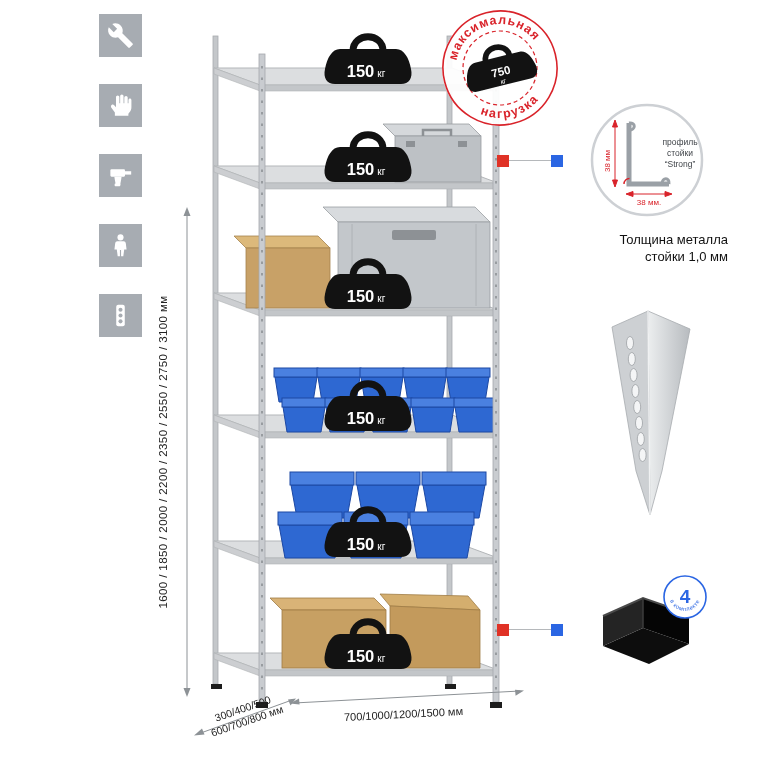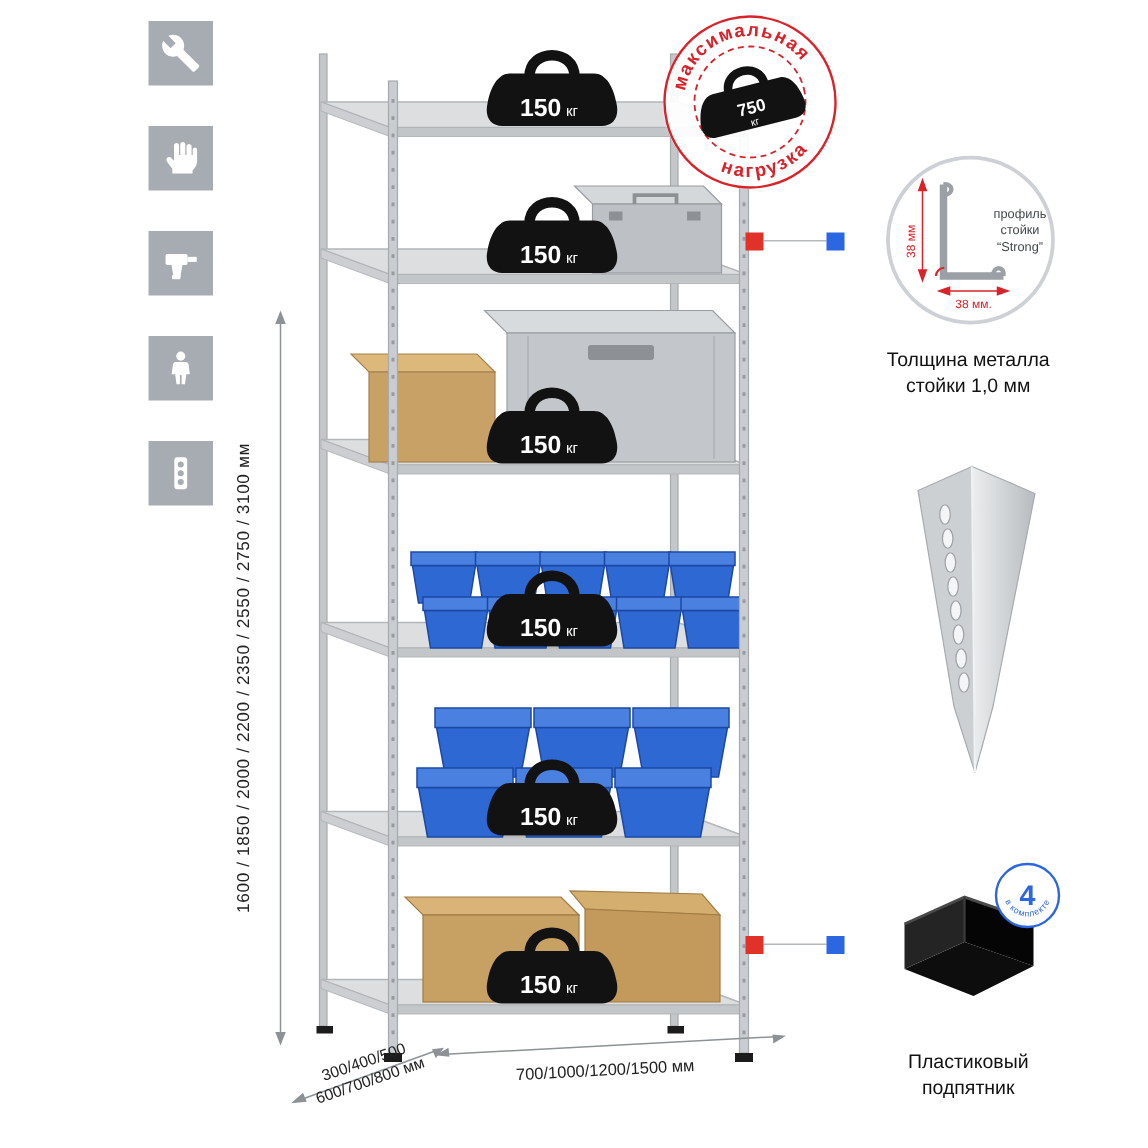--- a/index.html
+++ b/index.html
@@ -8,21 +8,21 @@
   .abs{position:absolute;}
   .feat{position:absolute;left:99px;width:43px;height:43px;background:#a7acb2;
         display:flex;align-items:center;justify-content:center;}
   .sq{position:absolute;width:12px;height:12px;}
   .sq.red{background:#e03226;}
   .sq.blue{background:#2b66e3;}
   .connline{position:absolute;height:1px;background:#b5b8bb;}
   .vdim-text{position:absolute;left:-84px;top:443px;width:500px;height:18px;
              transform:rotate(-90deg);text-align:center;font-size:11.5px;color:#222;
              letter-spacing:.4px;white-space:nowrap;}
-  .caption{position:absolute;width:165px;text-align:center;font-size:13px;line-height:1.3;color:#111;}
+  .caption{position:absolute;width:165px;text-align:right;font-size:13px;line-height:1.3;color:#111;}
   .dim-label{position:absolute;text-align:center;color:#222;}
   .w-label{left:296px;top:708px;width:215px;font-size:11px;transform:rotate(-3deg);}
   .d-label{left:181px;top:702px;width:128px;font-size:10.5px;line-height:1.25;transform:rotate(-19deg);}
   svg text{font-family:"Liberation Sans","DejaVu Sans",sans-serif;}
 </style>
 </head>
 <body>
 
 <div id="stage">
 
@@ -261,24 +261,20 @@
       <polyline points="18,46 58,28 104,44" fill="none" stroke="#4a4a4a" stroke-width="2"></polyline>
       <line x1="58" y1="28" x2="58" y2="58" stroke="#3c3c3c" stroke-width="1.5"></line>
     </g>
     <g>
       <circle cx="100" cy="27" r="21" fill="#ffffff" stroke="#2b66e3" stroke-width="1.6"></circle>
       <text x="100" y="33" text-anchor="middle" font-size="19" font-weight="bold" fill="#2b66e3">4</text>
       <path id="kitArc" d="M 84,25 A 16,16 0 0 0 116,25" fill="none"></path>
       <text font-size="5.8" fill="#2b66e3" letter-spacing="0.5"><textPath href="#kitArc" startOffset="50%" text-anchor="middle">в комплекте</textPath></text>
     </g>
   </svg>
-  <div class="caption" style="left:563px;top:700px">
-    <span>Пластиковый</span><br>
-    <span>подпятник</span>
-  </div>
 
   <svg class="abs" style="left:288px;top:683px" width="240" height="30">
     <line x1="6" y1="20" x2="232" y2="8" stroke="#8d9296" stroke-width="1"></line>
     <polygon points="2,20.5 11,15.5 11.6,21.5" fill="#8d9296"></polygon>
     <polygon points="236,7.5 227,6.7 227.6,12.7" fill="#8d9296"></polygon>
   </svg>
   <div class="dim-label w-label">
     <span>700/1000/1200/1500 мм</span>
   </div>
 

